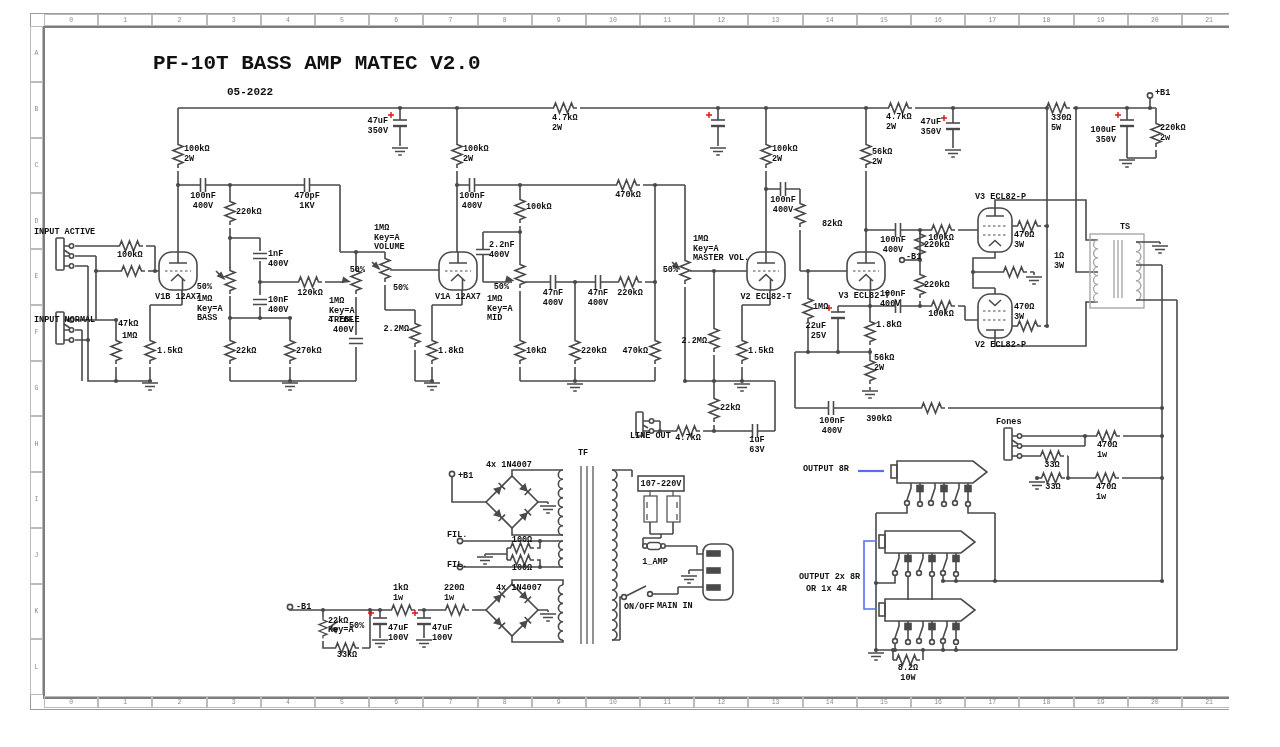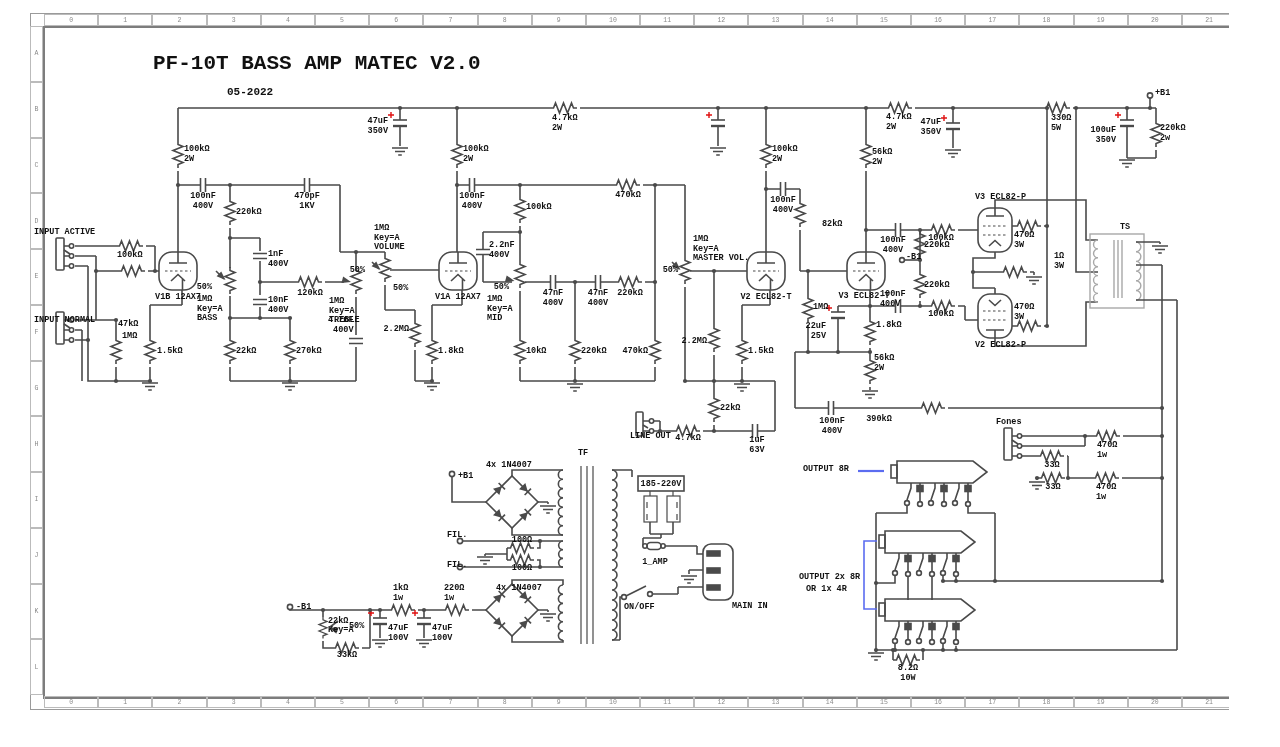--- a/index.html
+++ b/index.html
@@ -644,33 +644,33 @@
       <span class="lb" style="left: 806px; top: 585px;">OR   1x 4R</span>
       <span class="lb c" style="left: 908px; top: 664px;">8.2Ω
 10W</span>
       <span class="lb" style="left: 630px; top: 432px;">LINE OUT</span>
       <span class="lb c" style="left: 688px; top: 434px;">4.7kΩ</span>
       <span class="lb c" style="left: 757px; top: 436px;">1uF
 63V</span>
       <span class="lb" style="left: 486px; top: 461px;">4x 1N4007</span>
       <span class="lb" style="left: 458px; top: 472px;">+B1</span>
       <span class="lb c" style="left: 583px; top: 449px;">TF</span>
-      <span class="lb c" style="left: 661px; top: 480px;">185-220V</span>
+      <span class="lb c" style="left: 661px; top: 480px;">107-220V</span>
       <span class="lb" style="left: 447px; top: 531px;">FIL.</span>
       <span class="lb" style="left: 447px; top: 561px;">FIL.</span>
       <span class="lb c" style="left: 522px; top: 536px;">100Ω</span>
       <span class="lb c" style="left: 522px; top: 564px;">100Ω</span>
       <span class="lb" style="left: 496px; top: 584px;">4x 1N4007</span>
       <span class="lb" style="left: 444px; top: 584px;">220Ω
 1w</span>
       <span class="lb" style="left: 393px; top: 584px;">1kΩ
 1w</span>
       <span class="lb c" style="left: 655px; top: 558px; text-align: center;">1_AMP</span>
       <span class="lb" style="left: 624px; top: 603px;">ON/OFF</span>
-      <span class="lb" style="left: 732px; top: 602px;">MAIN IN</span>
+      <span class="lb" style="left: 657px; top: 602px;">MAIN IN</span>
       <span class="lb" style="left: 296px; top: 603px;">-B1</span>
       <span class="lb" style="left: 328px; top: 617px;">22kΩ</span>
       <span class="lb" style="left: 328px; top: 626px;">Key=A</span>
       <span class="lb" style="left: 349px; top: 622px;">50%</span>
       <span class="lb c" style="left: 347px; top: 651px;">33kΩ</span>
       <span class="lb" style="left: 388px; top: 624px;">47uF
 100V</span>
       <span class="lb" style="left: 432px; top: 624px;">47uF
 100V</span>
     </div>

